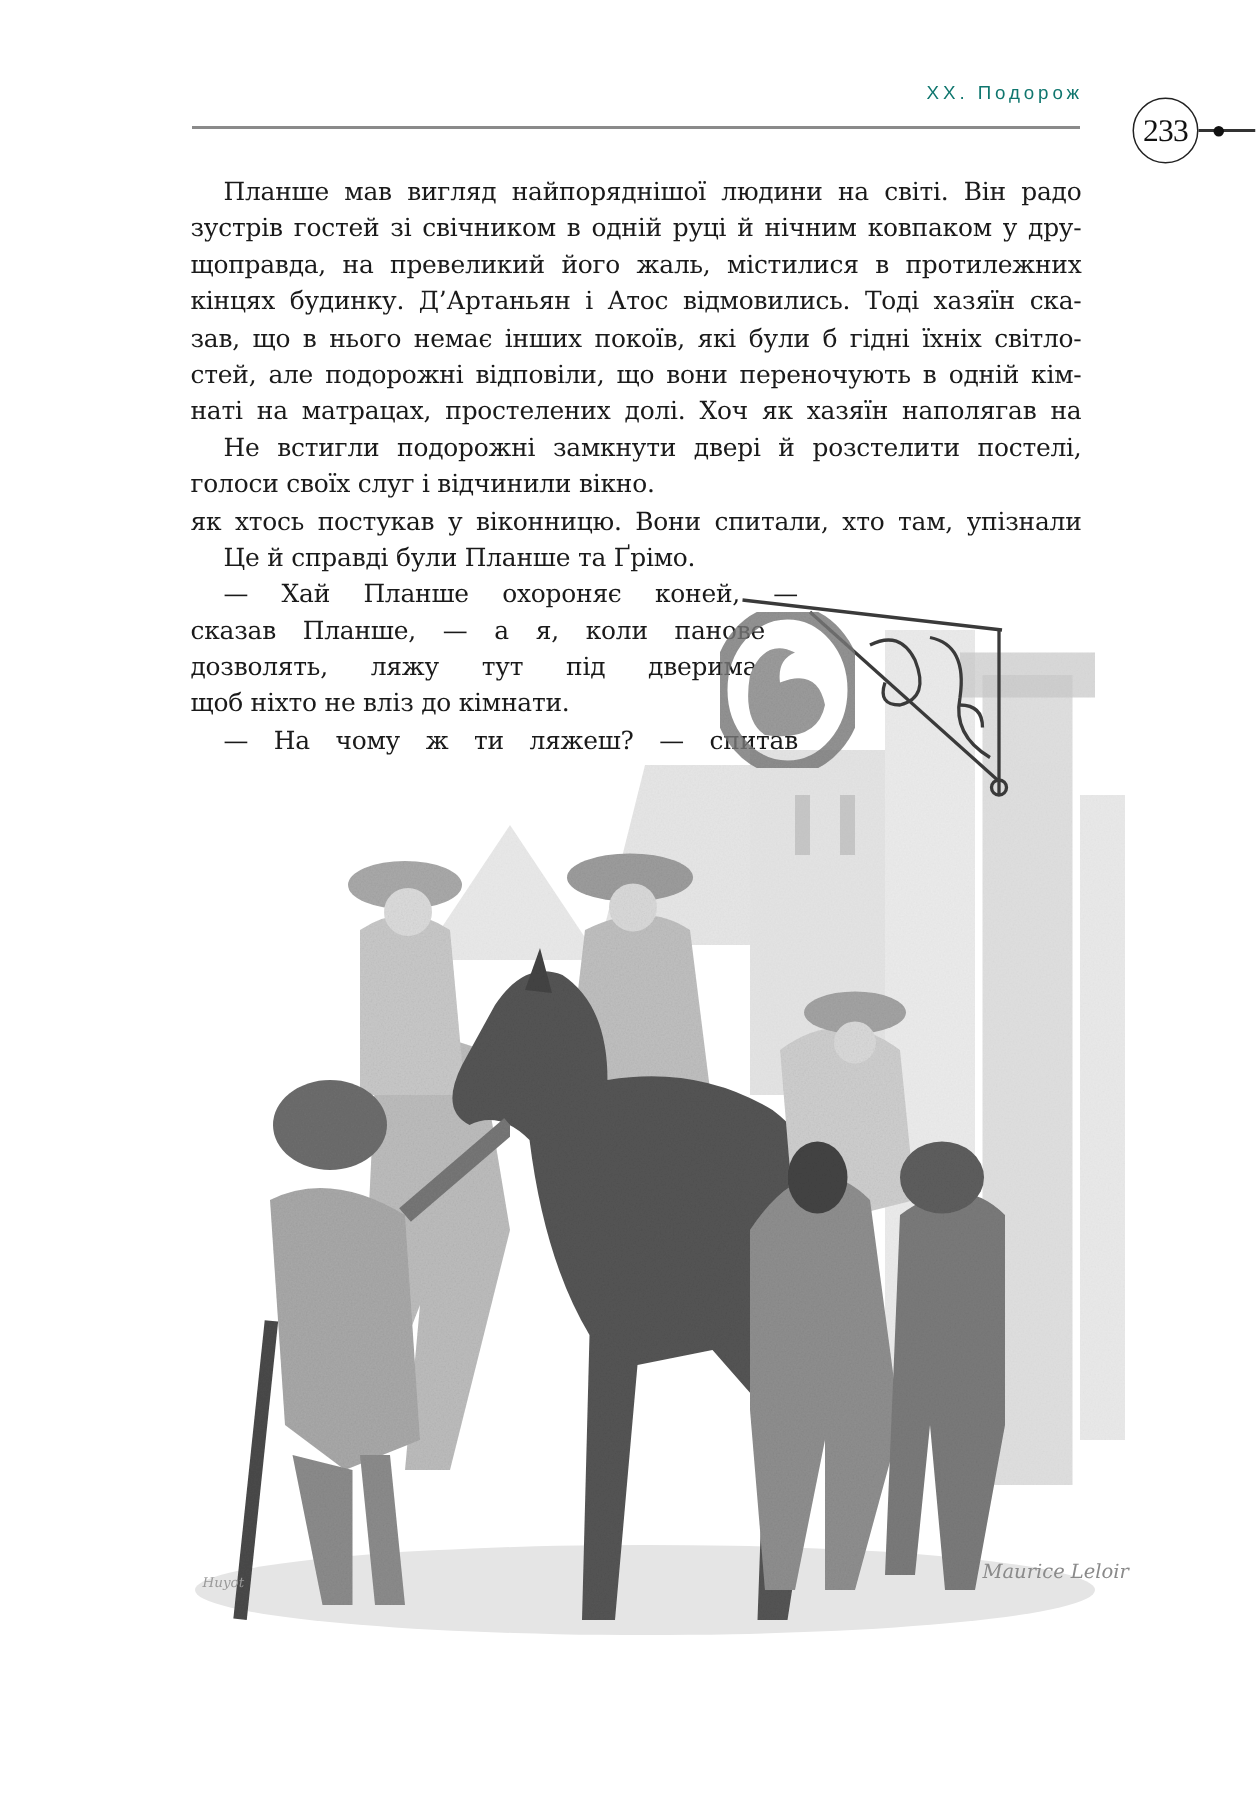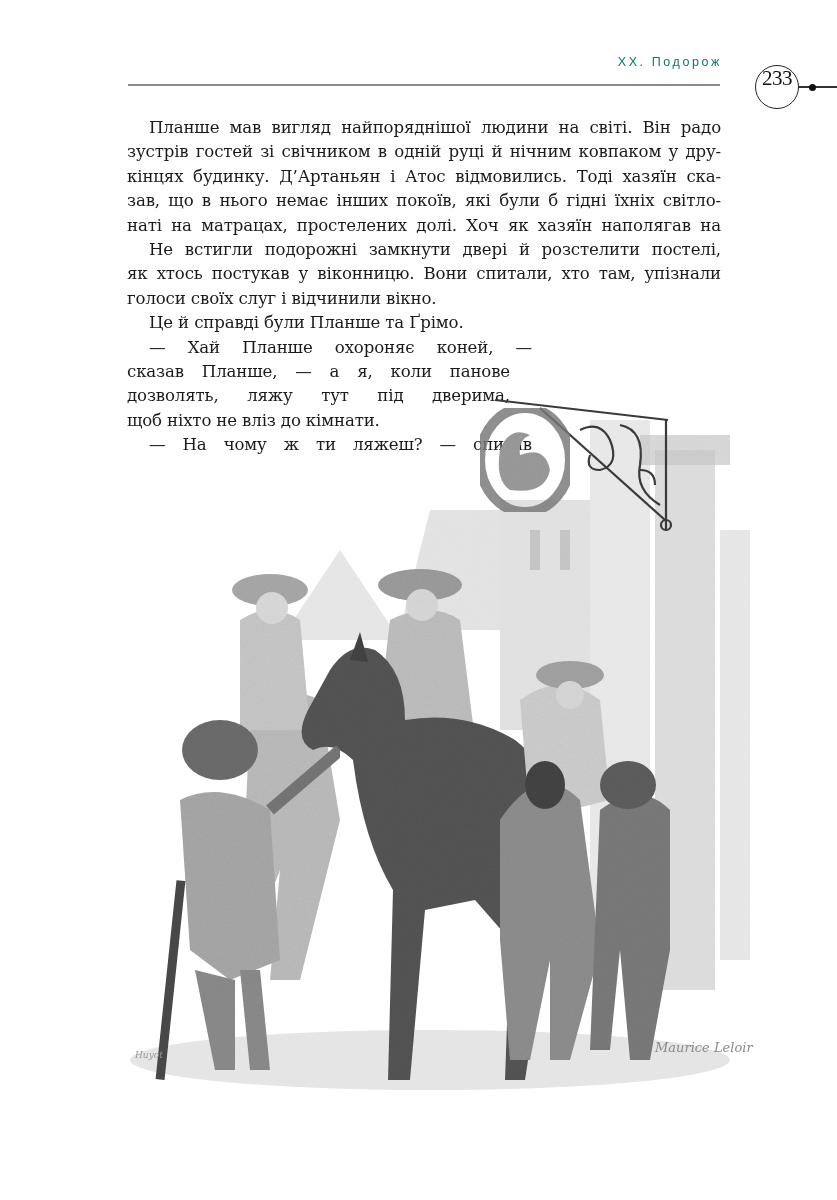--- a/index.html
+++ b/index.html
@@ -11,21 +11,21 @@
       position: absolute; left: 560px; top: 55px; width: 200px;
       font-family: Liberation Sans, sans-serif; font-size: 12.5px;
       letter-spacing: 2.6px; color: #0f766e; text-align: right; left: 520px; width: 202px;
     }
     .header-rule {
       position: absolute; left: 128px; top: 84px; width: 592px; height: 2px; background: #8a8a8a;
     }
     .folio {
       position: absolute; left: 755px; top: 65px; width: 44px; height: 44px;
       border: 1.8px solid #222; border-radius: 50%; box-sizing: border-box;
-      display: flex; justify-content: center;
+      display: flex; align-items: center; justify-content: center;
       font-family: "Liberation Serif", "DejaVu Serif", serif; font-size: 21px; color: #111;
       letter-spacing: -0.5px;
     }
     .folio-line {
       position: absolute; left: 799px; top: 86px; width: 38px; height: 2px; background: #333;
     }
     .folio-dot {
       position: absolute; left: 809px; top: 83.5px; width: 7px; height: 7px; border-radius: 50%; background: #111;
     }
     .text-block {
@@ -52,27 +52,29 @@
 <div class="folio">
   <span>233</span>
 </div>
 <div class="folio-line"></div>
 <div class="folio-dot"></div>
 
 <div class="text-block">
 
   <span class="line indent">Планше мав вигляд найпоряднішої людини на світі. Він радо</span>
   <span class="line">зустрів гостей зі свічником в одній руці й нічним ковпаком у дру-</span>
+  <span class="line">щоправда, на превеликий його жаль, містилися в протилежних</span>
   <span class="line">кінцях будинку. Д’Артаньян і Атос відмовились. Тоді хазяїн ска-</span>
   <span class="line">зав, що в нього немає інших покоїв, які були б гідні їхніх світло-</span>
+  <span class="line">стей, але подорожні відповіли, що вони переночують в одній кім-</span>
   <span class="line">наті на матрацах, простелених долі. Хоч як хазяїн наполягав на</span>
 
   <span class="line indent">Не встигли подорожні замкнути двері й розстелити постелі,</span>
+  <span class="line last">голоси своїх слуг і відчинили вікно.</span>
   <span class="line">як хтось постукав у віконницю. Вони спитали, хто там, упізнали</span>
-  <span class="line last">голоси своїх слуг і відчинили вікно.</span>
 
   <span class="line indent last narrow">Це й справді були Планше та Ґрімо.</span>
 
   <span class="line indent narrow">— Хай Планше охороняє коней, —</span>
   <span class="line narrow">сказав Планше, — а я, коли панове</span>
   <span class="line narrow">дозволять, ляжу тут під дверима,</span>
   <span class="line last narrow">щоб ніхто не вліз до кімнати.</span>
 
   <span class="line indent narrow">— На чому ж ти ляжеш? — спитав</span>
 </div>

